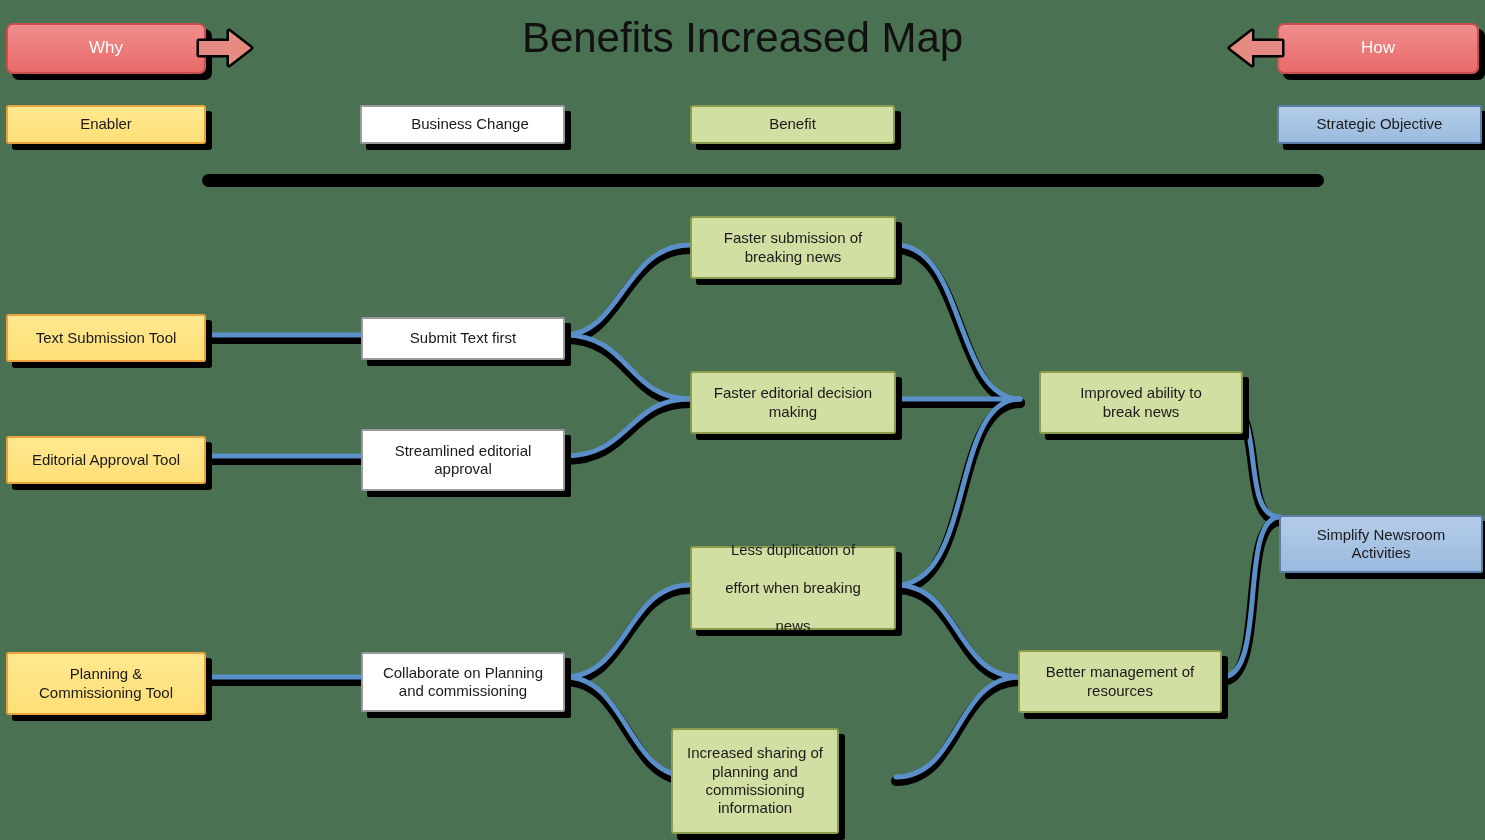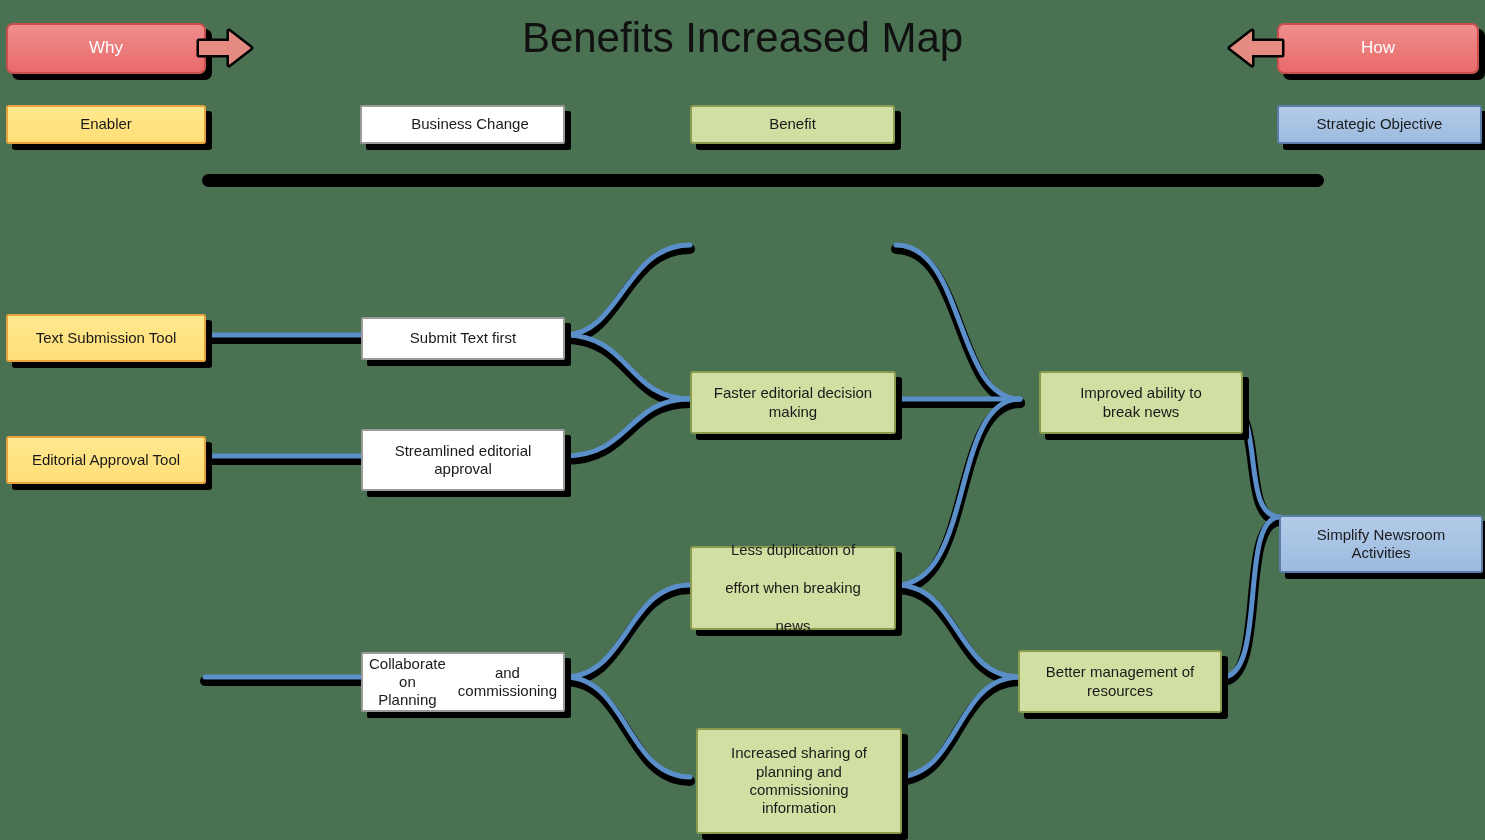--- a/index.html
+++ b/index.html
@@ -180,48 +180,56 @@
   </svg>
 
   <div class="node enabler" style="left:6px;top:314px;width:200px;height:48px;">
     <span>Text Submission Tool</span>
   </div>
 
   <div class="node enabler" style="left:6px;top:436px;width:200px;height:48px;">
     <span>Editorial Approval Tool</span>
   </div>
 
+  <div class="node enabler" style="left:6px;top:652px;width:200px;height:63px;flex-direction:column;">
+    <span>Planning &amp;</span>
+    <span>Commissioning Tool</span>
+  </div>
 
   <div class="node change" style="left:361px;top:317px;width:204px;height:43px;">
     <span>Submit Text first</span>
   </div>
 
   <div class="node change" style="left:361px;top:429px;width:204px;height:62px;flex-direction:column;">
     <span>Streamlined editorial</span>
     <span>approval</span>
   </div>
 
-  <div class="node change" style="left:361px;top:652px;width:204px;height:60px;flex-direction:row;">
+  <div class="node change" style="left:361px;top:652px;width:204px;height:60px;flex-direction:column;">
     <span>Collaborate on Planning</span>
     <span>and commissioning</span>
   </div>
 
+  <div class="node benefit" style="left:690px;top:216px;width:206px;height:63px;flex-direction:column;">
+    <span>Faster submission of</span>
+    <span>breaking news</span>
+  </div>
 
   <div class="node benefit" style="left:690px;top:371px;width:206px;height:63px;flex-direction:column;">
     <span>Faster editorial decision</span>
     <span>making</span>
   </div>
 
   <div class="node benefit" style="left:690px;top:546px;width:206px;height:84px;flex-direction:column;gap:20px;">
     <span>Less duplication of</span>
     <span>effort when breaking</span>
     <span>news</span>
   </div>
 
-  <div class="node benefit" style="left:696px;top:728px;width:206px;height:106px;flex-direction:column;">
+  <div class="node benefit" style="left:671px;top:728px;width:168px;height:106px;flex-direction:column;">
     <span>Increased sharing of</span>
     <span>planning and</span>
     <span>commissioning</span>
     <span>information</span>
   </div>
 
   <div class="node benefit" style="left:1039px;top:371px;width:204px;height:63px;flex-direction:column;">
     <span>Improved ability to</span>
     <span>break news</span>
   </div>

